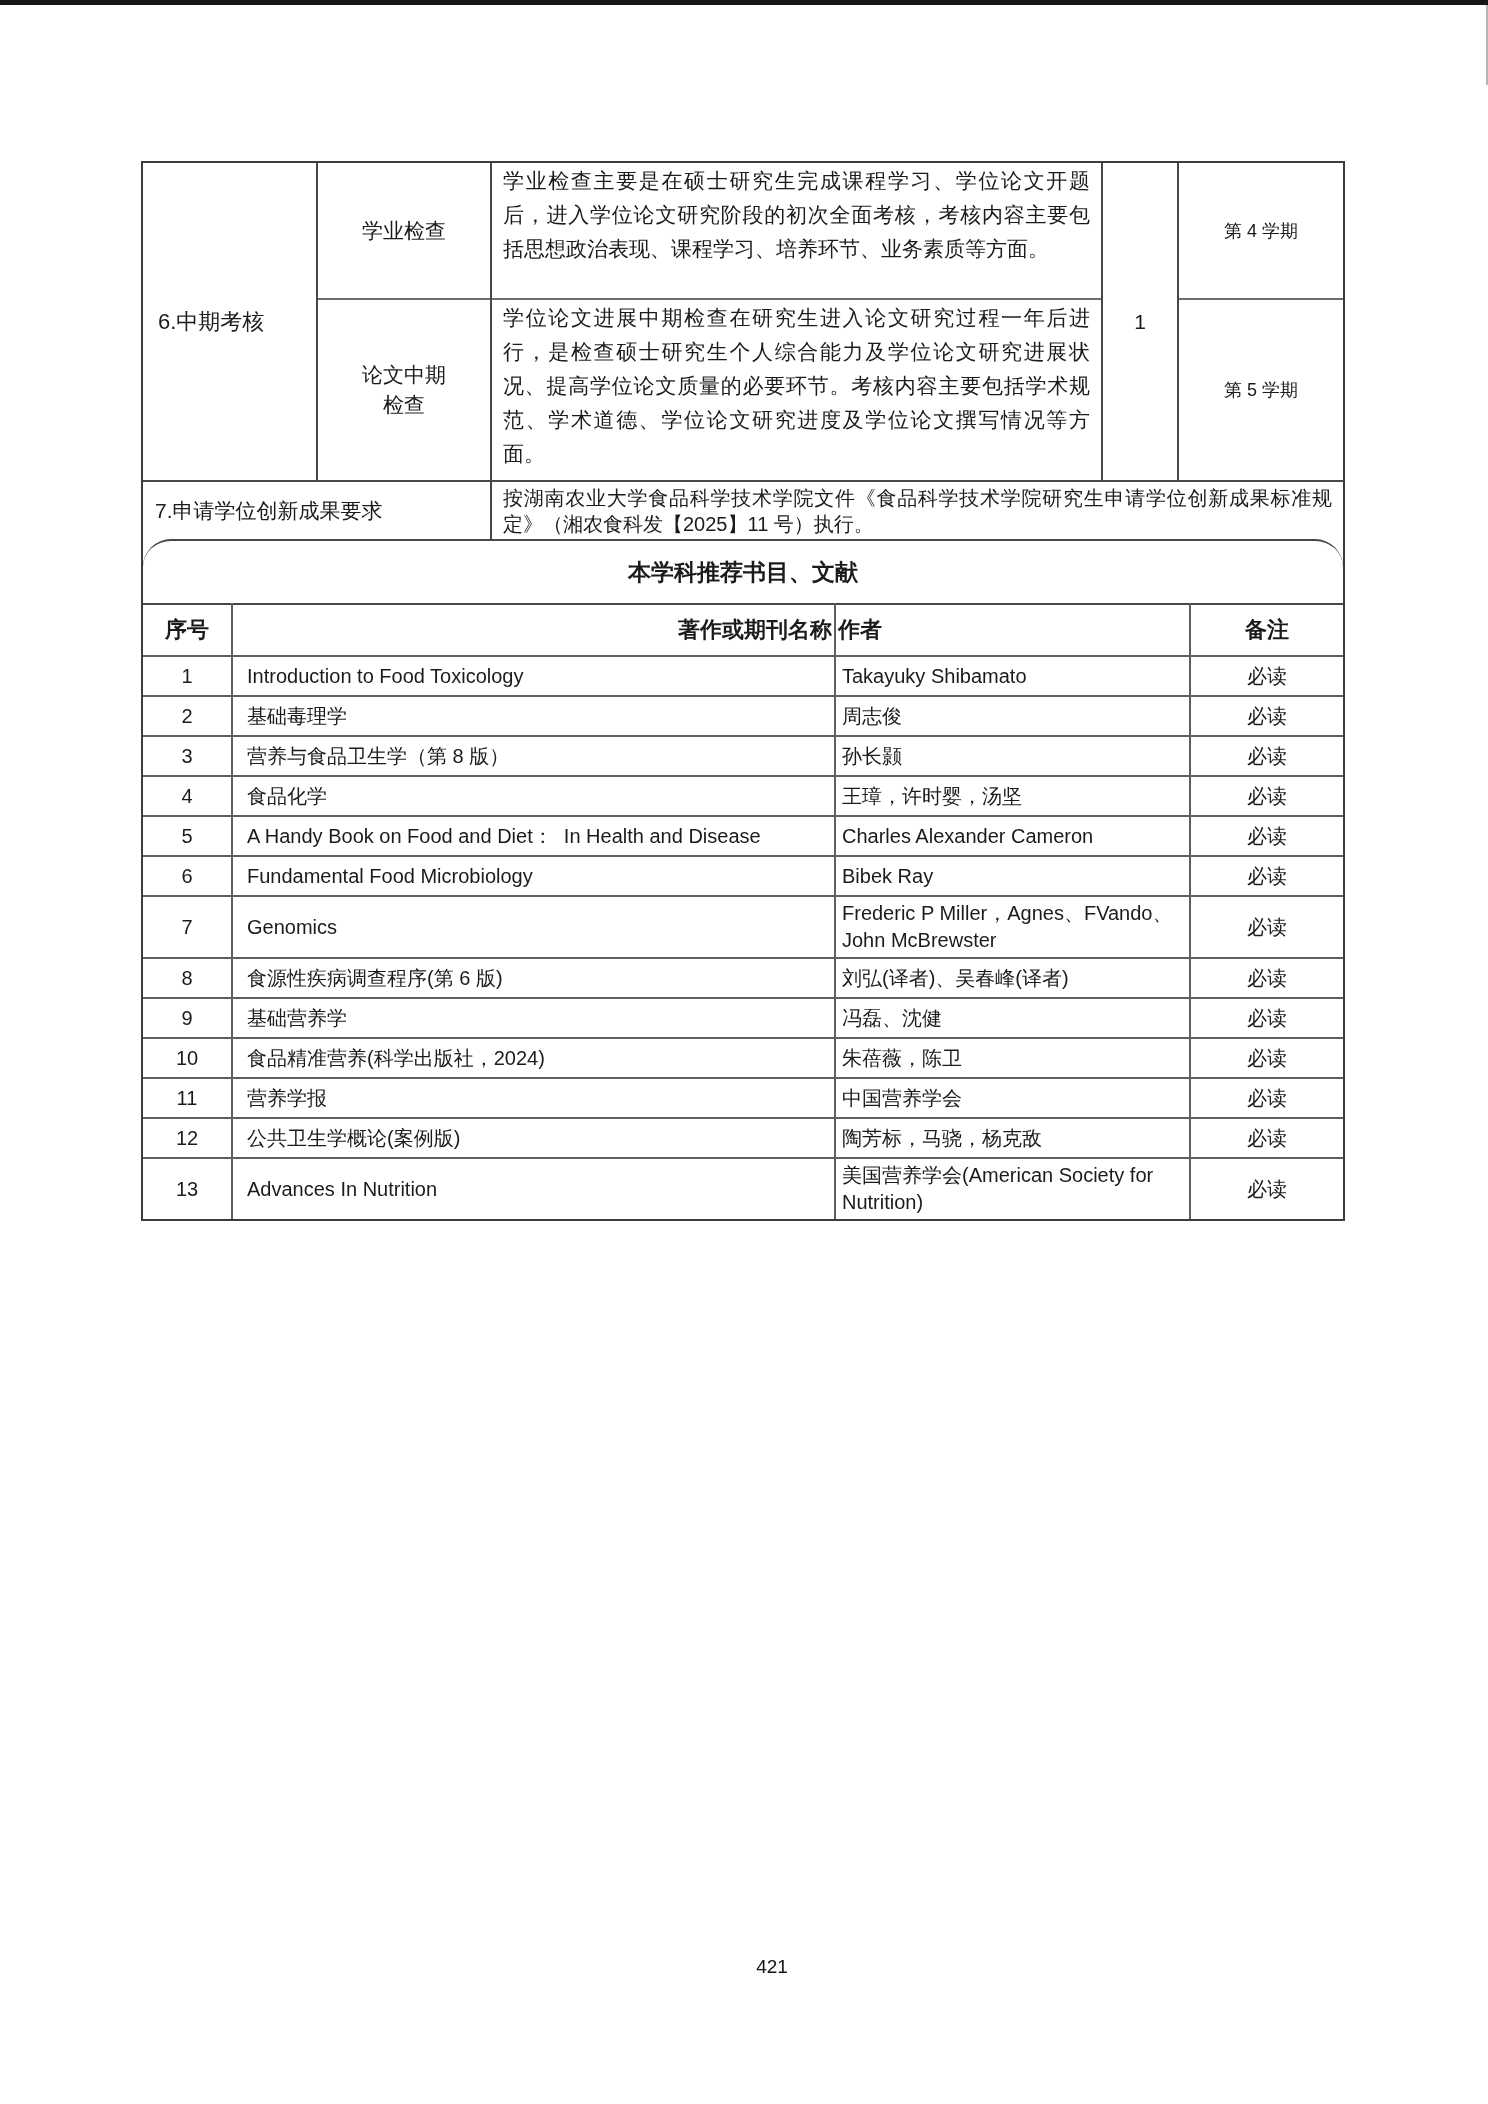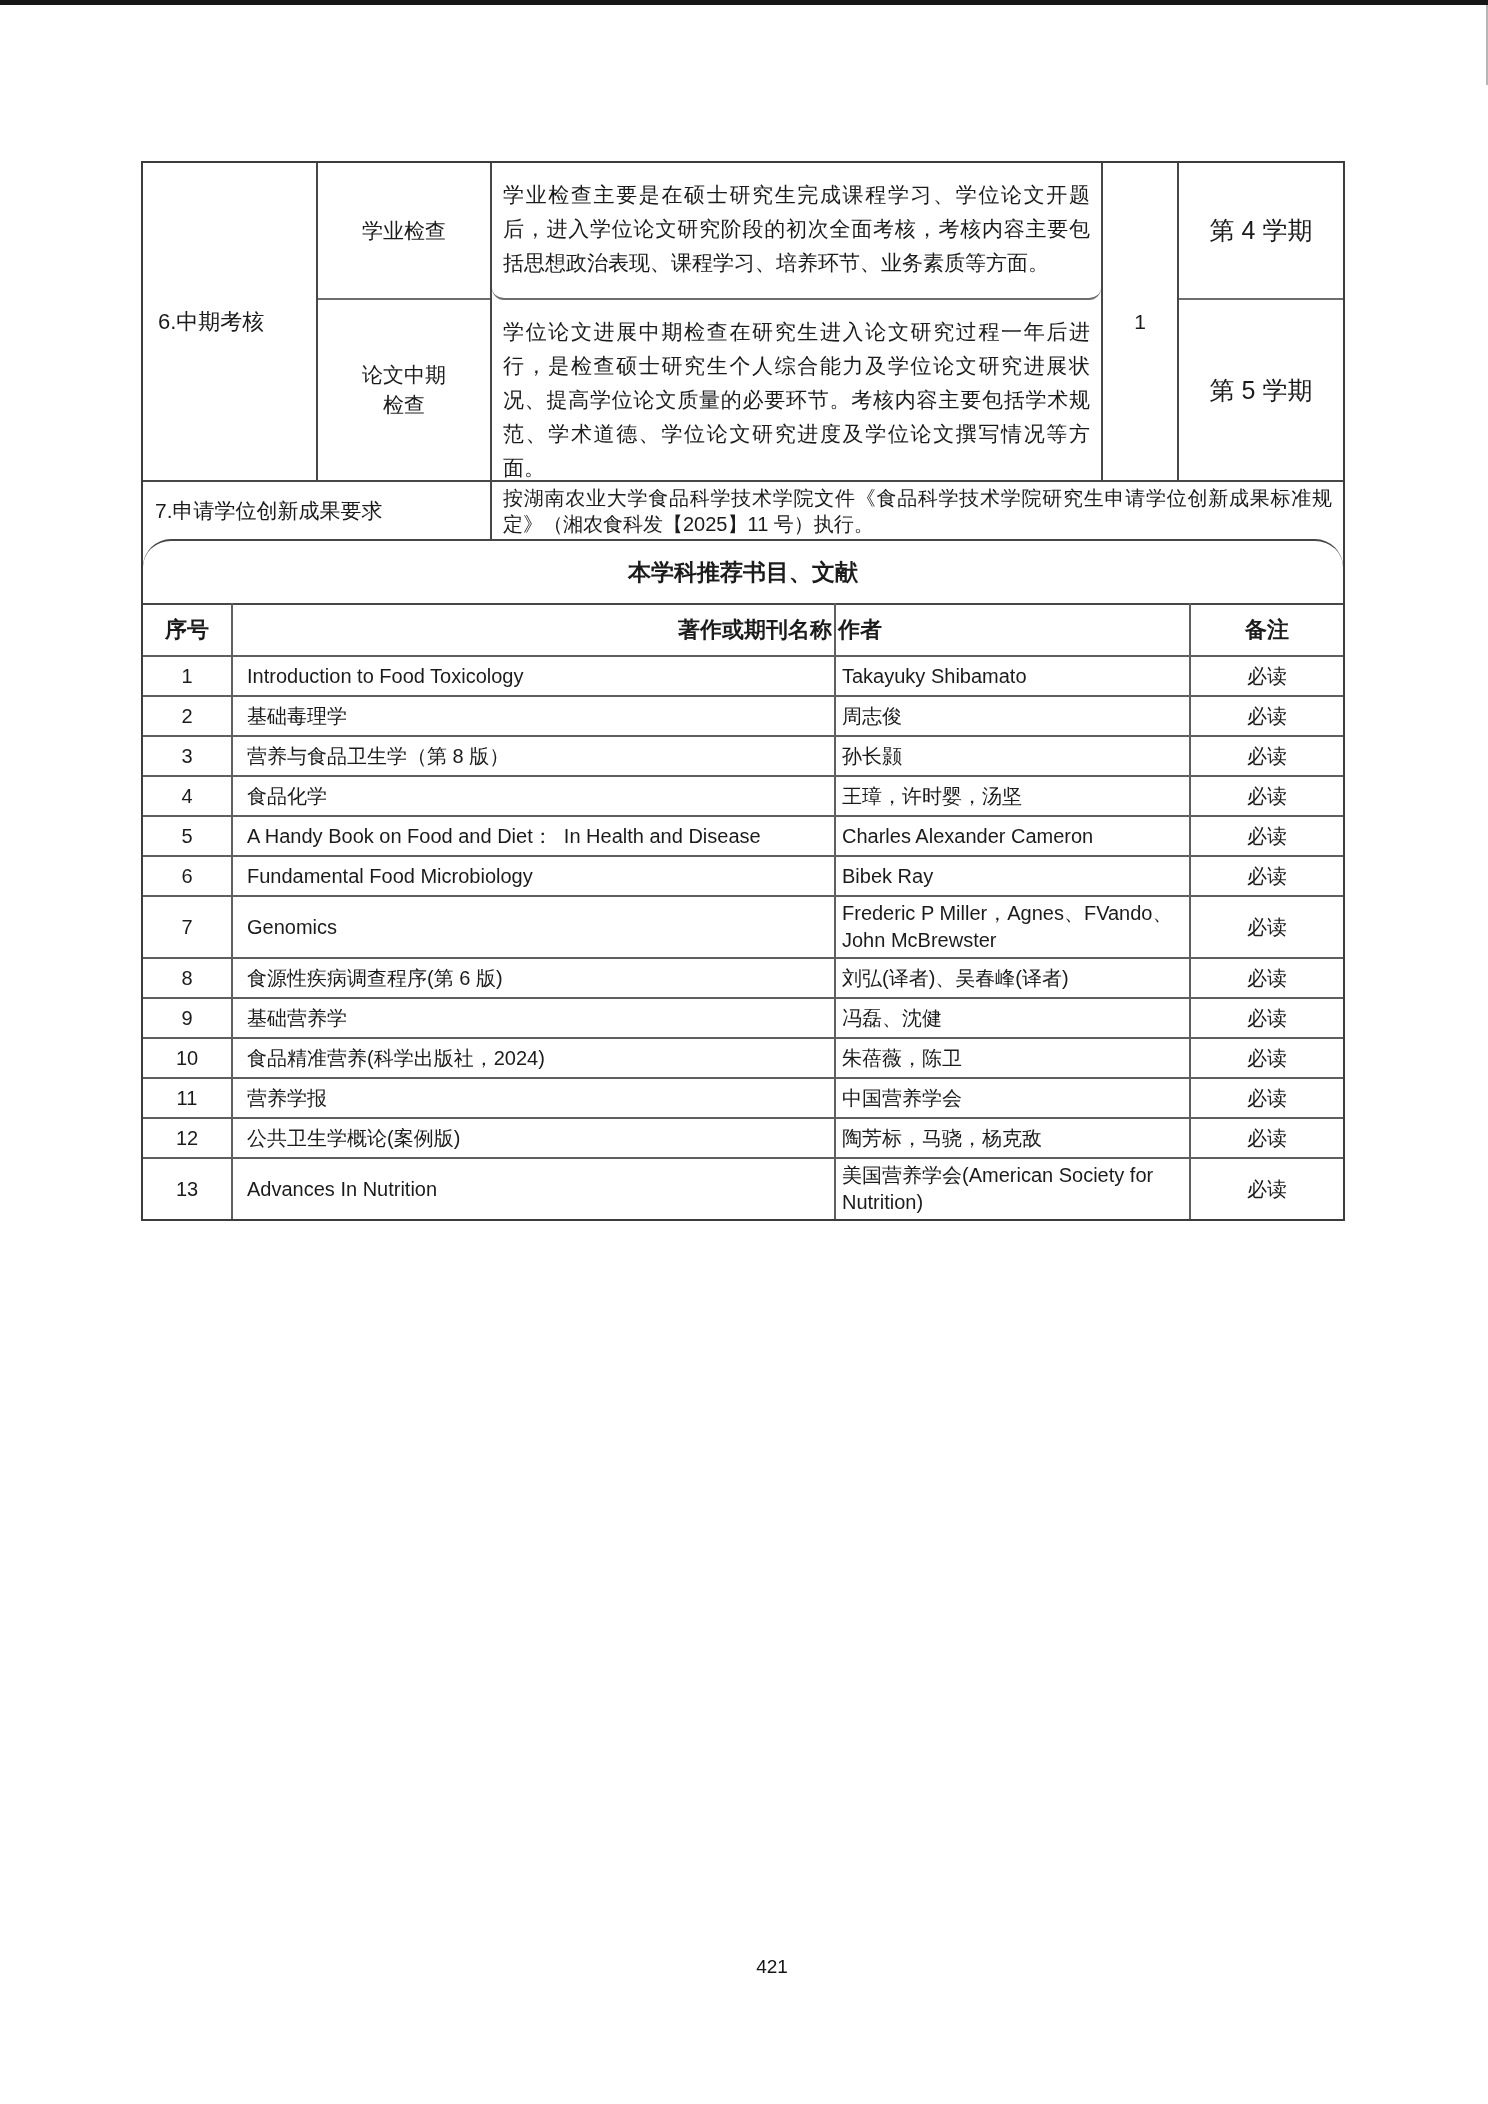--- a/index.html
+++ b/index.html
@@ -25,23 +25,23 @@
   .h137{height:137px}.h180{height:180px}.h317{height:317px}
   .bR { border-right:2px solid #474747; }
   .bB { border-bottom:2px solid #6e6e6e; }
 
   .rowlabel { justify-content:flex-start; padding-left:15px; font-size:22px; }
   .subname  { font-size:21px; text-align:center; white-space:pre-line; line-height:30px; }
   .desc {
     display:block; font-size:21px; line-height:34px; text-align:justify;
     padding:0 11px; align-items:flex-start;
   }
-  .sec1 .desc { padding-top:15px;border-radius:12px; }
+  .sec1 .desc { padding-top:1px; }
   .credit { font-size:21px; }
-  .sem { font-size:25px; }
+  .sem { font-size:18px; }
 
   
   .sec2 { display:flex; height:59px; border-top:2px solid #474747; }
   .sec2 .label { width:349px; justify-content:flex-start; padding-left:12px; font-size:21px;text-align:right; }
   .sec2 .desc  { width:851px; font-size:20px; line-height:26px; padding-top:3px; }
 
   
   .sec3 {
     height:64px; border-top:2px solid #474747;
     display:flex; align-items:center; justify-content:center;

